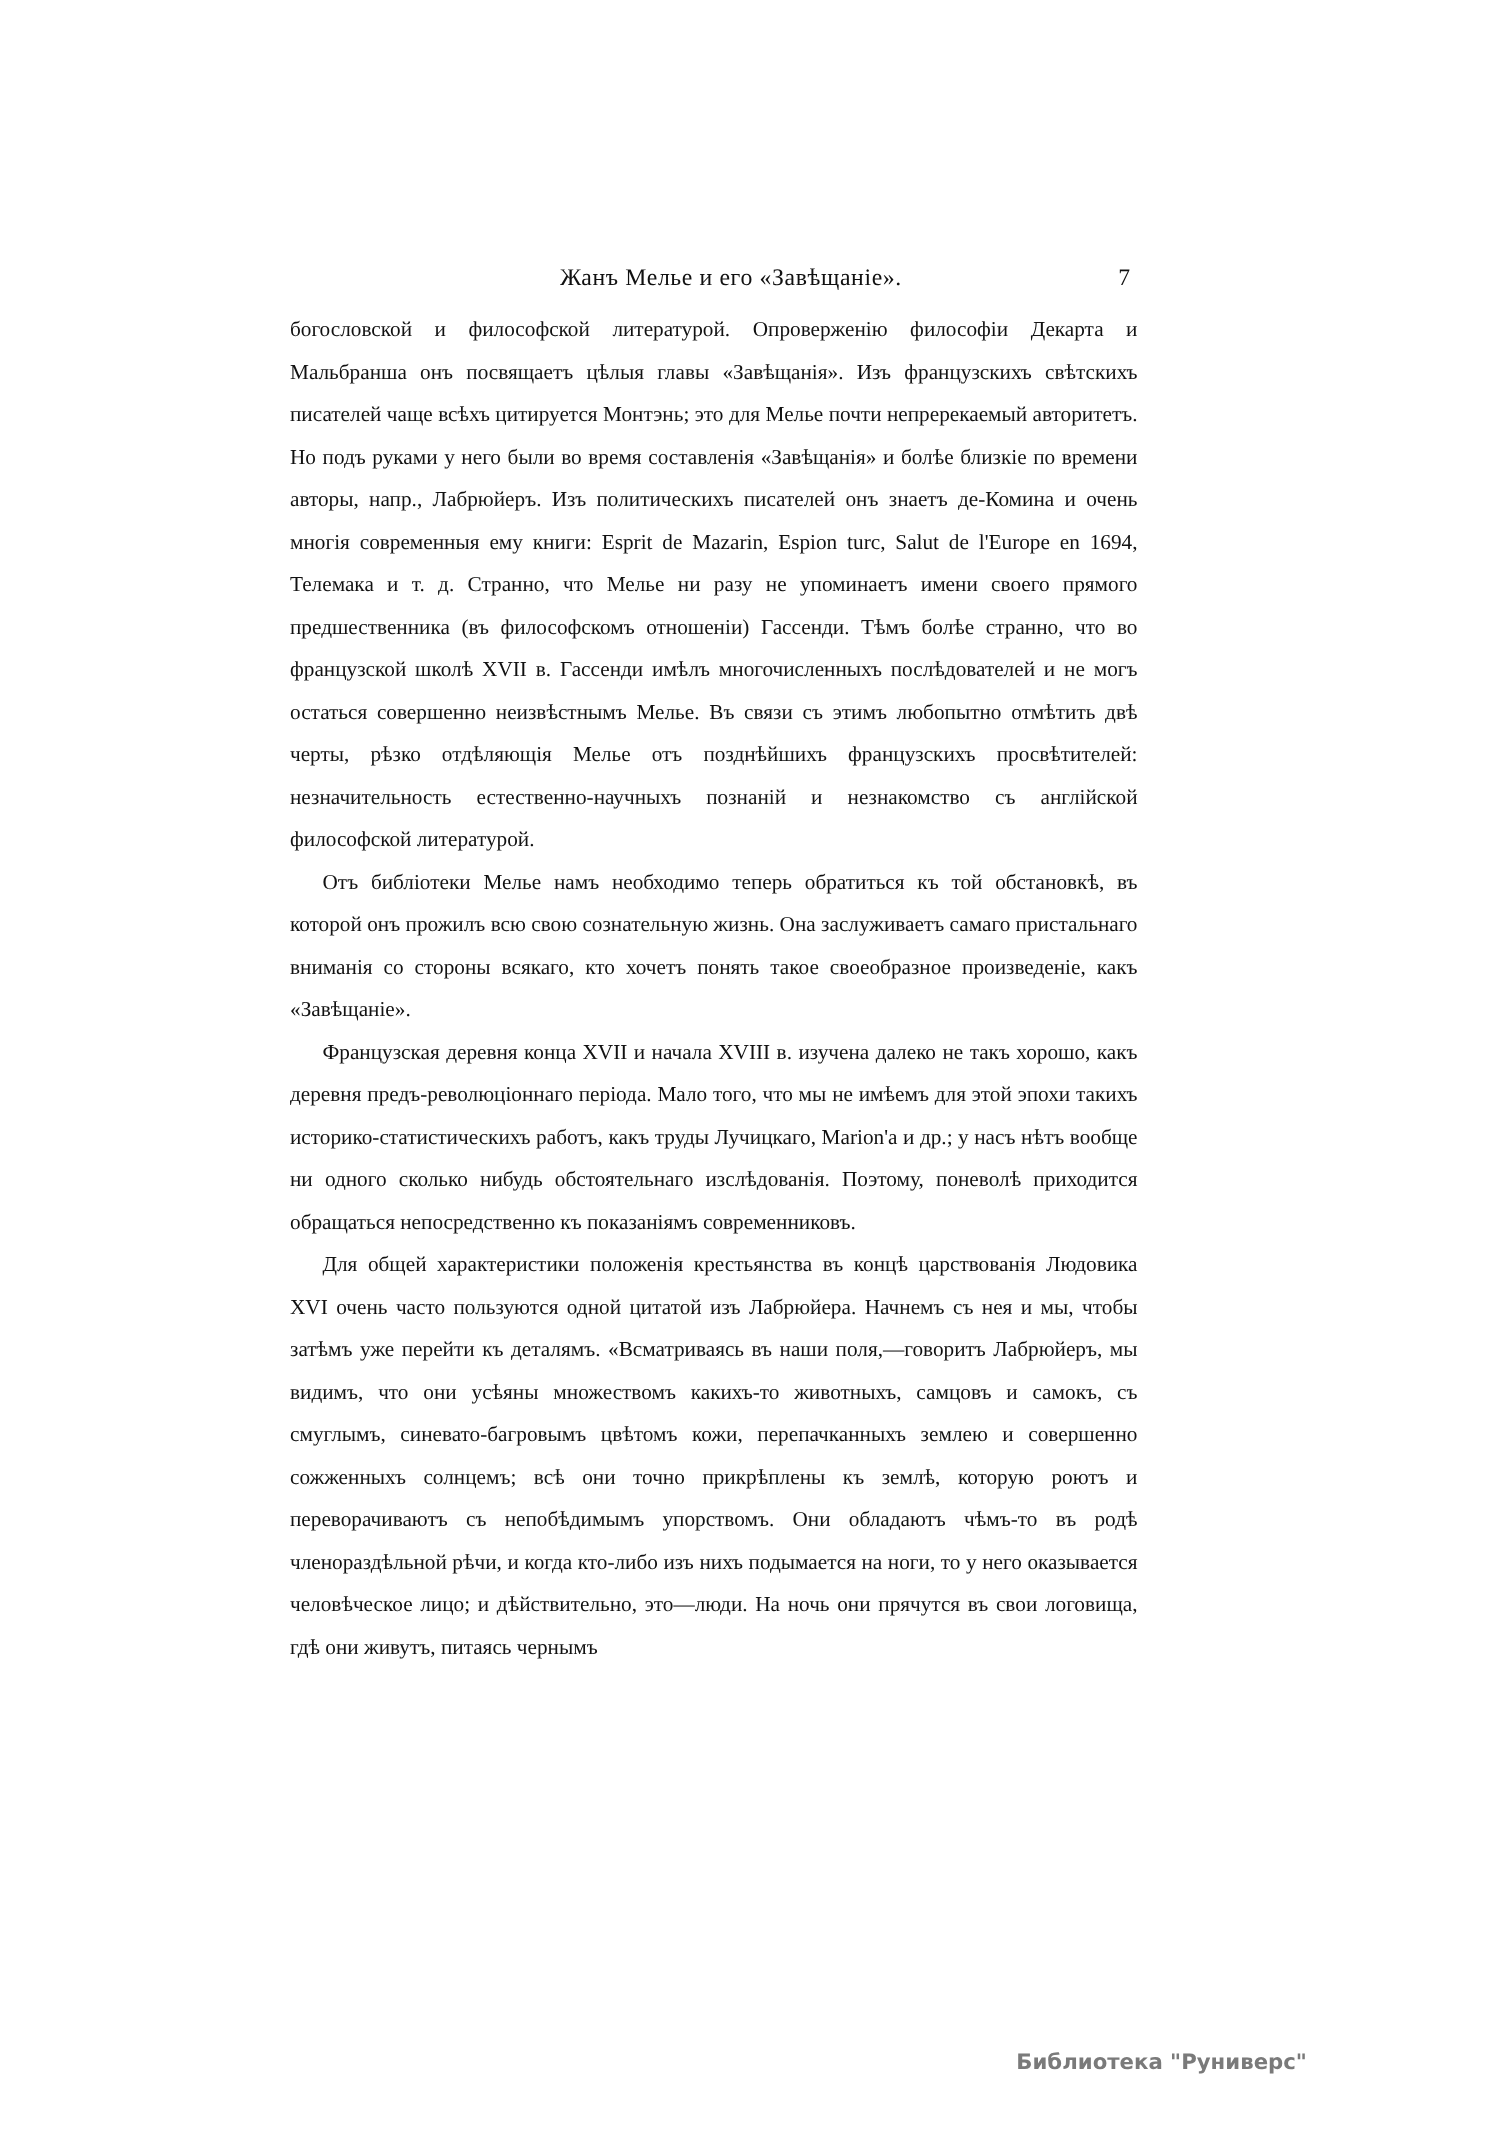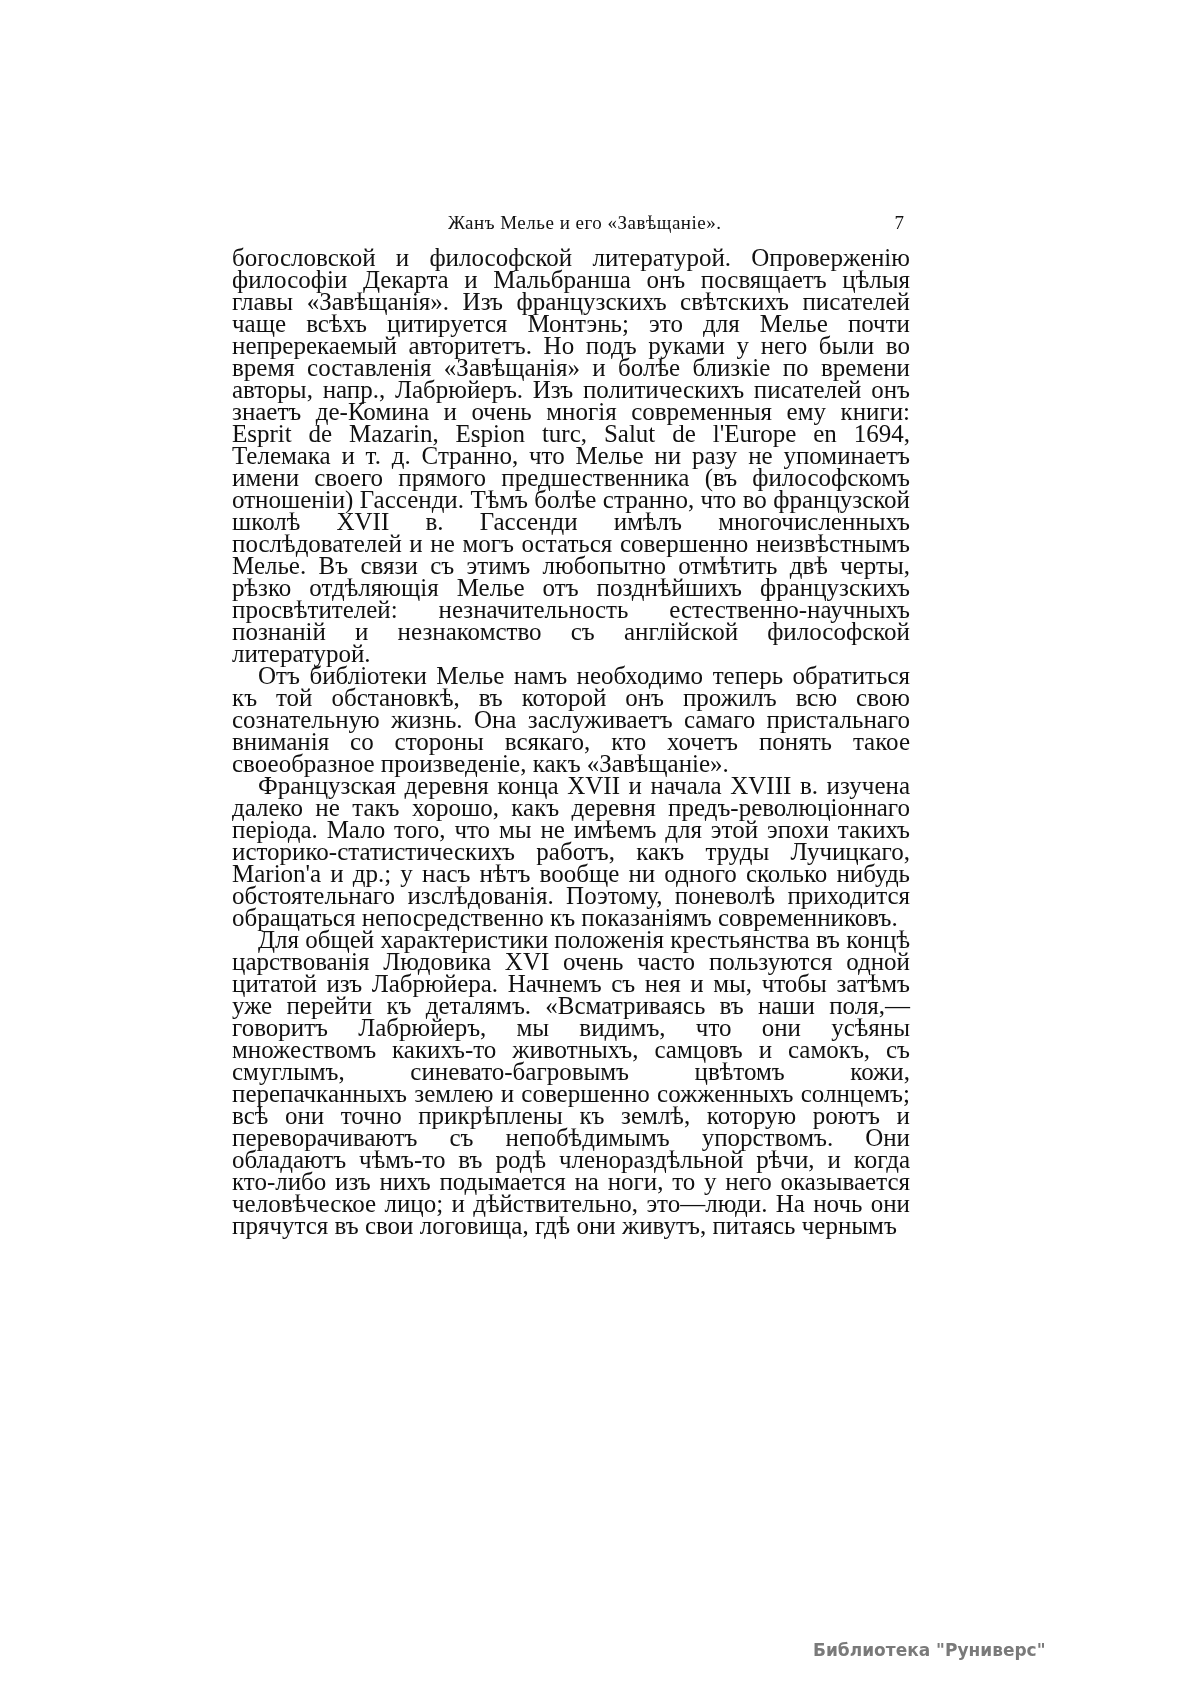--- a/index.html
+++ b/index.html
@@ -1,20 +1,20 @@
 <!DOCTYPE html>
 <html><head>
 <meta charset="utf-8">
 <style>
   html, body { margin:0; padding:0; background:#fff; }
   body { width:1200px; height:1705px; position:relative; overflow:hidden; font-family:"Liberation Serif","DejaVu Serif",serif; color:#111; }
   .header { position:absolute; top:212px; left:214px; width:690px; height:30px; }
   .running-title { position:absolute; left:190px; top:0; font-size:19px; letter-spacing:0.5px;margin-left:44px; }
   .page-number { position:absolute; right:0; top:0; font-size:19px; }
-  .body-text { position:absolute; top:247px; left:232px; width:678px; font-size:25px; line-height:22px; text-align:justify; }
+  .body-text { position:absolute; top:247px; left:232px; width:678px; font-size:17px; line-height:34px; text-align:justify; }
   .body-text p { margin:0; }
   .indent { text-indent:26px; }
   .watermark { position:absolute; top:1640px; left:813px; font-family:"DejaVu Sans","Liberation Sans",sans-serif; font-weight:bold; font-size:17px; color:#7a7a7a; }
 </style>
 </head>
 <body>
 
 <div class="header">
   <span class="running-title">Жанъ Мелье и его «Завѣщаніе».</span>
   <span class="page-number">7</span>

